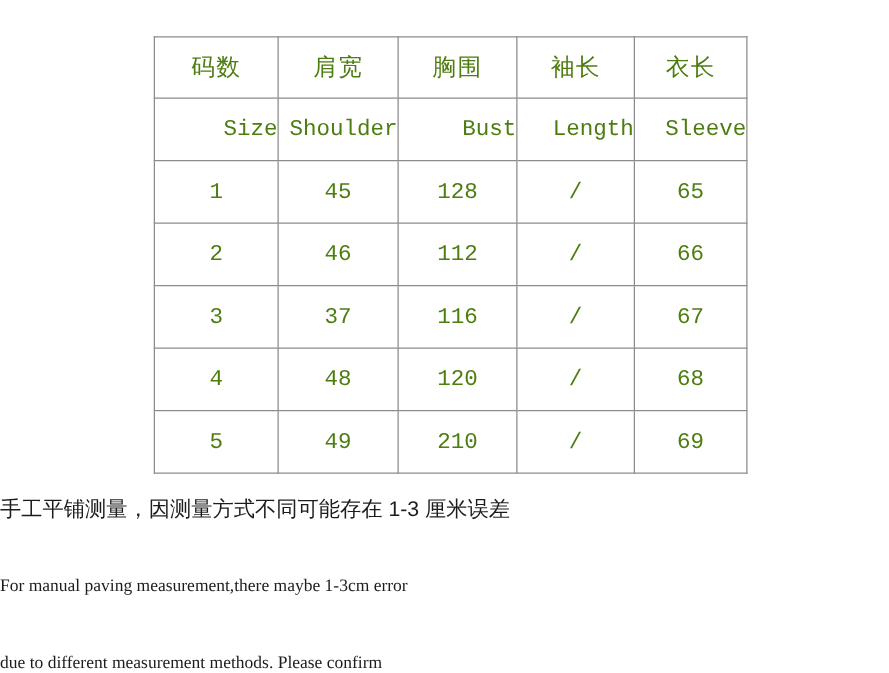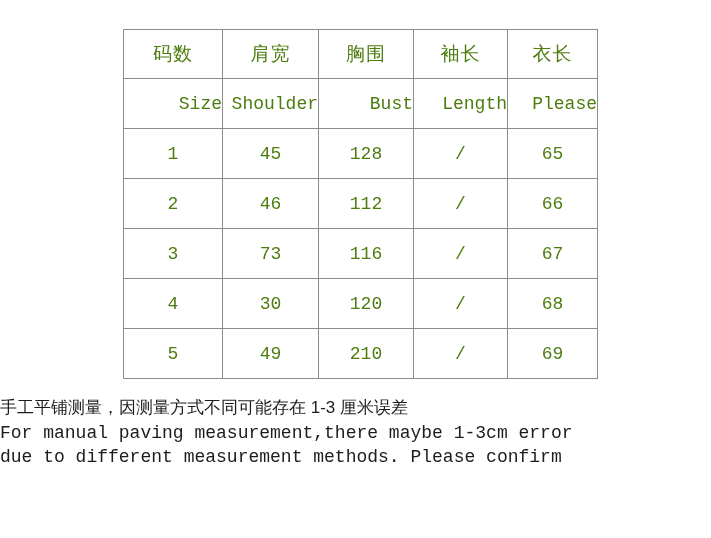--- a/index.html
+++ b/index.html
@@ -56,23 +56,24 @@
     width: 711px;
     text-align: left;
     color: #1c1c1c;
   }
   .note-line-cn {
     font-size: 17px;
     line-height: 27px;
     font-family: "Liberation Sans", "DejaVu Sans", sans-serif;
   }
   .note-line-en {
-    font-size: 18px;
+    font-size: 14px;
     line-height: 24px;
-    font-family: Liberation Mono, monospace;
+    font-family: Liberation Serif, serif;
+    margin-top: 37px;
   }
 </style>
 </head>
 <body>
 
 <table class="size-chart">
   <colgroup>
     <col style="width:99px">
     <col style="width:96px">
     <col style="width:95px">
@@ -85,48 +86,48 @@
       <th>肩宽</th>
       <th>胸围</th>
       <th>袖长</th>
       <th>衣长</th>
     </tr>
     <tr class="header-row-en">
       <th>Size</th>
       <th>Shoulder</th>
       <th>Bust</th>
       <th>Length</th>
-      <th>Please</th>
+      <th>Sleeve</th>
     </tr>
   </thead>
   <tbody class="size-rows">
       <tr>
         <td>1</td>
         <td>45</td>
         <td>128</td>
         <td>/</td>
         <td>65</td>
       </tr>
       <tr>
         <td>2</td>
         <td>46</td>
         <td>112</td>
         <td>/</td>
         <td>66</td>
       </tr>
       <tr>
         <td>3</td>
-        <td>73</td>
+        <td>37</td>
         <td>116</td>
         <td>/</td>
         <td>67</td>
       </tr>
       <tr>
         <td>4</td>
-        <td>30</td>
+        <td>48</td>
         <td>120</td>
         <td>/</td>
         <td>68</td>
       </tr>
       <tr>
         <td>5</td>
         <td>49</td>
         <td>210</td>
         <td>/</td>
         <td>69</td>

